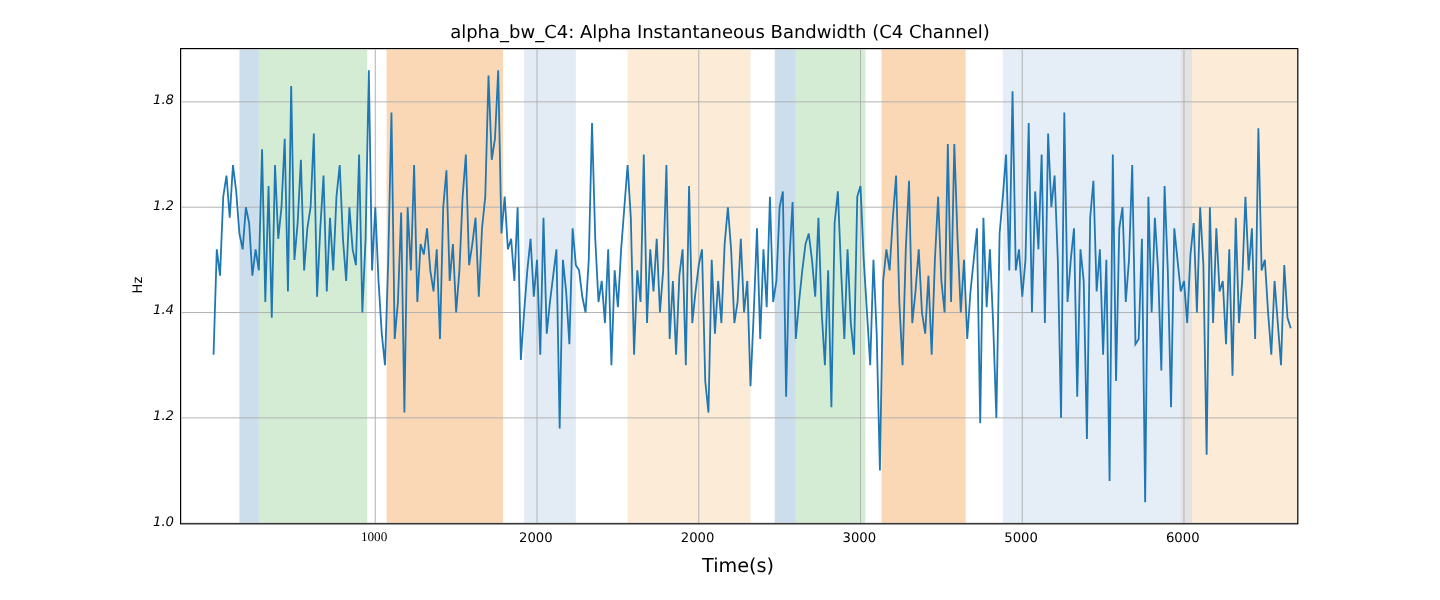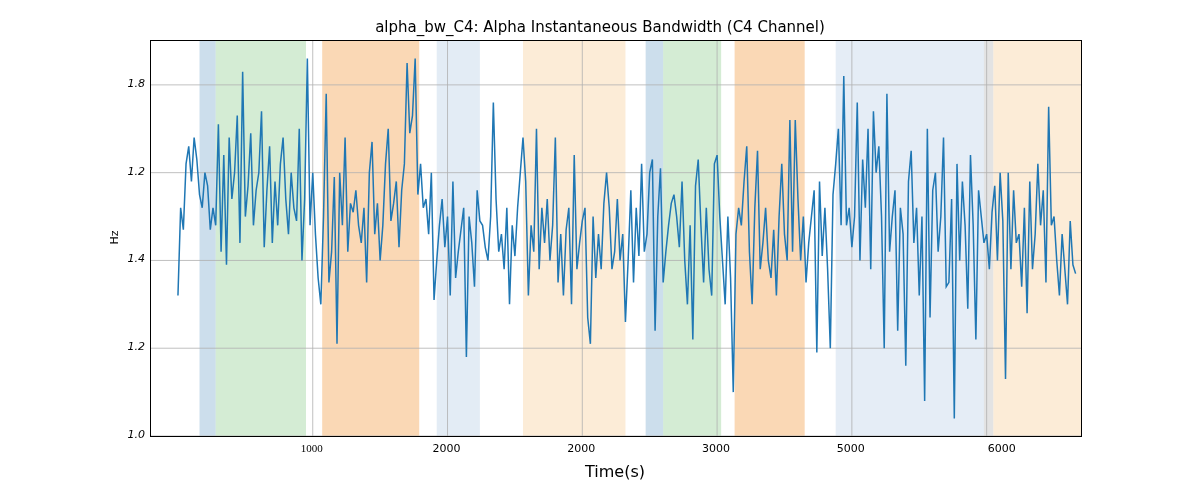--- a/index.html
+++ b/index.html
@@ -121,21 +121,21 @@
       <path id="series-line" fill="none" stroke-width="1.5" d="M26.96 254.56 L29.65 166.78 L32.35 188.72 L35.04 122.89 L37.74 105.33 L40.43 140.44 L43.13 96.56 L45.83 118.50 L48.52 153.61 L51.22 166.78 L53.91 131.67 L56.61 144.83 L59.30 188.72 L62.00 166.78 L64.70 184.33 L67.39 83.39 L70.09 210.67 L72.78 114.11 L75.48 223.83 L78.17 96.56 L80.87 158.00 L83.57 131.67 L86.26 74.61 L88.96 201.89 L91.65 30.72 L94.35 175.56 L97.04 144.83 L99.74 92.17 L102.43 184.33 L105.13 149.22 L107.83 131.67 L110.52 70.22 L113.22 206.28 L115.91 149.22 L118.61 105.33 L121.30 201.89 L124.00 140.44 L126.70 184.33 L129.39 122.89 L132.09 96.56 L134.78 158.00 L137.48 193.11 L140.17 131.67 L142.87 166.78 L145.57 179.94 L148.26 87.78 L150.96 219.44 L153.65 158.00 L156.35 17.56 L159.04 184.33 L161.74 131.67 L164.43 193.11 L167.13 237.00 L169.83 263.33 L172.52 175.56 L175.22 52.67 L177.91 241.39 L180.61 210.67 L183.30 136.06 L186.00 302.83 L188.70 131.67 L191.39 184.33 L194.09 96.56 L196.78 210.67 L199.48 162.39 L202.17 171.17 L204.87 149.22 L207.57 184.33 L210.26 201.89 L212.96 166.78 L215.65 241.39 L218.35 131.67 L221.04 100.94 L223.74 193.11 L226.43 162.39 L229.13 219.44 L231.83 184.33 L234.52 122.89 L237.22 87.78 L239.91 179.94 L242.61 162.39 L245.30 140.44 L248.00 206.28 L250.70 149.22 L253.39 122.89 L256.09 21.94 L258.78 92.17 L261.48 74.61 L264.17 17.56 L266.87 153.61 L269.57 122.89 L272.26 166.78 L274.96 158.00 L277.65 193.11 L280.35 131.67 L283.04 258.94 L285.74 219.44 L288.43 184.33 L291.13 158.00 L293.83 206.28 L296.52 175.56 L299.22 254.56 L301.91 140.44 L304.61 237.00 L307.30 210.67 L310.00 188.72 L312.70 166.78 L315.39 316.00 L318.09 175.56 L320.78 201.89 L323.48 245.78 L326.17 149.22 L328.87 179.94 L331.57 184.33 L334.26 206.28 L336.96 219.44 L339.65 175.56 L342.35 61.44 L345.04 158.00 L347.74 210.67 L350.43 193.11 L353.13 228.22 L355.83 166.78 L358.52 263.33 L361.22 184.33 L363.91 215.06 L366.61 166.78 L369.30 131.67 L372.00 96.56 L374.70 140.44 L377.39 254.56 L380.09 184.33 L382.78 210.67 L385.48 87.78 L388.17 228.22 L390.87 166.78 L393.57 201.89 L396.26 158.00 L398.96 219.44 L401.65 184.33 L404.35 96.56 L407.04 241.39 L409.74 193.11 L412.43 254.56 L415.13 188.72 L417.83 166.78 L420.52 263.33 L423.22 114.11 L425.91 228.22 L428.61 201.89 L431.30 179.94 L434.00 166.78 L436.70 276.50 L439.39 302.83 L442.09 175.56 L444.78 237.00 L447.48 193.11 L450.17 228.22 L452.87 162.39 L455.57 131.67 L458.26 166.78 L460.96 228.22 L463.65 210.67 L466.35 158.00 L469.04 219.44 L471.74 193.11 L474.43 280.89 L477.13 219.44 L479.83 149.22 L482.52 241.39 L485.22 166.78 L487.91 215.06 L490.61 122.89 L493.30 210.67 L496.00 193.11 L498.70 131.67 L501.39 118.50 L504.09 289.67 L506.78 175.56 L509.48 127.28 L512.17 241.39 L514.87 210.67 L517.57 184.33 L520.26 162.39 L522.96 153.61 L525.65 175.56 L528.35 206.28 L531.04 140.44 L533.74 219.44 L536.43 263.33 L539.13 184.33 L541.83 298.44 L544.52 144.83 L547.22 118.50 L549.91 184.33 L552.61 241.39 L555.30 166.78 L558.00 228.22 L560.70 254.56 L563.39 122.89 L566.09 114.11 L568.78 175.56 L571.48 219.44 L574.17 263.33 L576.87 175.56 L579.57 237.00 L582.26 351.11 L584.96 193.11 L587.65 166.78 L590.35 184.33 L593.04 140.44 L595.74 105.33 L598.43 210.67 L601.13 263.33 L603.83 166.78 L606.52 109.72 L609.22 228.22 L611.91 201.89 L614.61 166.78 L617.30 219.44 L620.00 237.00 L622.70 188.72 L625.39 254.56 L628.09 175.56 L630.78 122.89 L633.48 193.11 L636.17 219.44 L638.87 79.00 L641.57 210.67 L644.26 79.00 L646.96 158.00 L649.65 219.44 L652.35 175.56 L655.04 241.39 L657.74 201.89 L660.43 175.56 L663.13 149.22 L665.83 311.61 L668.52 140.44 L671.22 215.06 L673.91 166.78 L676.61 228.22 L679.30 307.22 L682.00 153.61 L684.70 122.89 L687.39 87.78 L690.09 184.33 L692.78 35.11 L695.48 184.33 L698.17 166.78 L700.87 206.28 L703.57 175.56 L706.26 61.44 L708.96 219.44 L711.65 118.50 L714.35 166.78 L717.04 87.78 L719.74 228.22 L722.43 70.22 L725.13 131.67 L727.83 105.33 L730.52 175.56 L733.22 307.22 L735.91 52.67 L738.61 210.67 L741.30 175.56 L744.00 149.22 L746.70 289.67 L749.39 166.78 L752.09 193.11 L754.78 324.78 L757.48 140.44 L760.17 109.72 L762.87 201.89 L765.57 166.78 L768.26 254.56 L770.96 175.56 L773.65 359.89 L776.35 87.78 L779.04 276.50 L781.74 149.22 L784.43 131.67 L787.13 210.67 L789.83 175.56 L792.52 96.56 L795.22 245.78 L797.91 241.39 L800.61 158.00 L803.30 377.44 L806.00 122.89 L808.70 219.44 L811.39 140.44 L814.09 184.33 L816.78 267.72 L819.48 114.11 L822.17 184.33 L824.87 298.44 L827.57 149.22 L830.26 175.56 L832.96 201.89 L835.65 193.11 L838.35 228.22 L841.04 171.17 L843.74 144.83 L846.43 219.44 L849.13 131.67 L851.83 179.94 L854.52 337.94 L857.22 131.67 L859.91 228.22 L862.61 149.22 L865.30 201.89 L868.00 193.11 L870.70 245.78 L873.39 166.78 L876.09 272.11 L878.78 140.44 L881.48 228.22 L884.17 193.11 L886.87 122.89 L889.57 184.33 L892.26 149.22 L894.96 241.39 L897.65 65.83 L900.35 184.33 L903.04 175.56 L905.74 219.44 L908.43 254.56 L911.13 193.11 L913.83 228.22 L916.52 263.33 L919.22 179.94 L921.91 223.83 L924.61 232.61 " stroke="#1f77b4"></path>
     </svg>
   </div>
 
   <div id="xtick-container">
       <div class="xtick" style="left: 311.739px; font-family: Liberation Serif, serif;">1000</div>
       <div class="xtick" style="left: 446.522px;">2000</div>
       <div class="xtick" style="left: 581.304px;">2000</div>
       <div class="xtick" style="left: 716.087px;">3000</div>
       <div class="xtick" style="left: 850.87px;">5000</div>
-      <div class="xtick" style="left: 985.652px; text-align: right;">6000</div>
+      <div class="xtick" style="left: 985.652px;">6000</div>
     </div>
   <div id="ytick-container">
       <div class="ytick" style="top: 435px;">1.0</div>
       <div class="ytick" style="top: 347.222px;">1.2</div>
       <div class="ytick" style="top: 259.444px;">1.4</div>
       <div class="ytick" style="top: 171.667px;">1.2</div>
       <div class="ytick" style="top: 83.8889px;">1.8</div>
     </div>
 
   <div class="xlabel">Time(s)</div>

